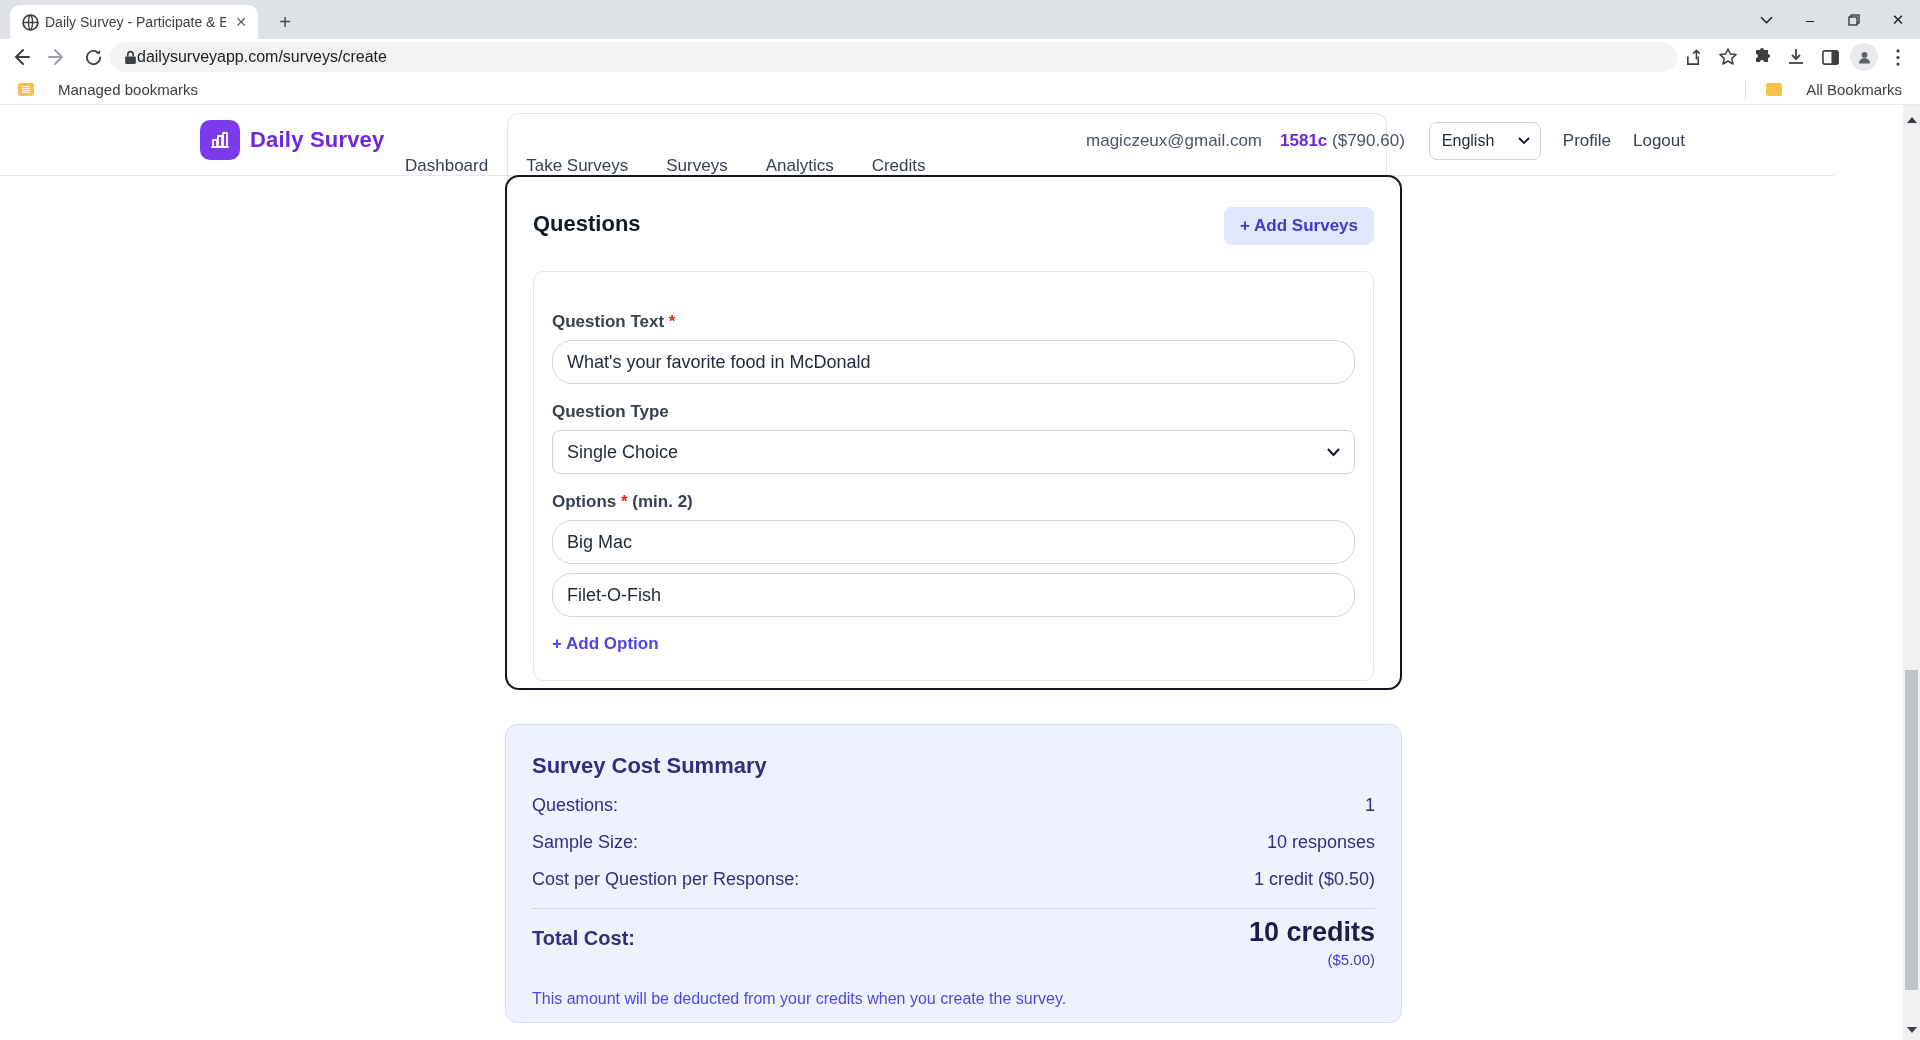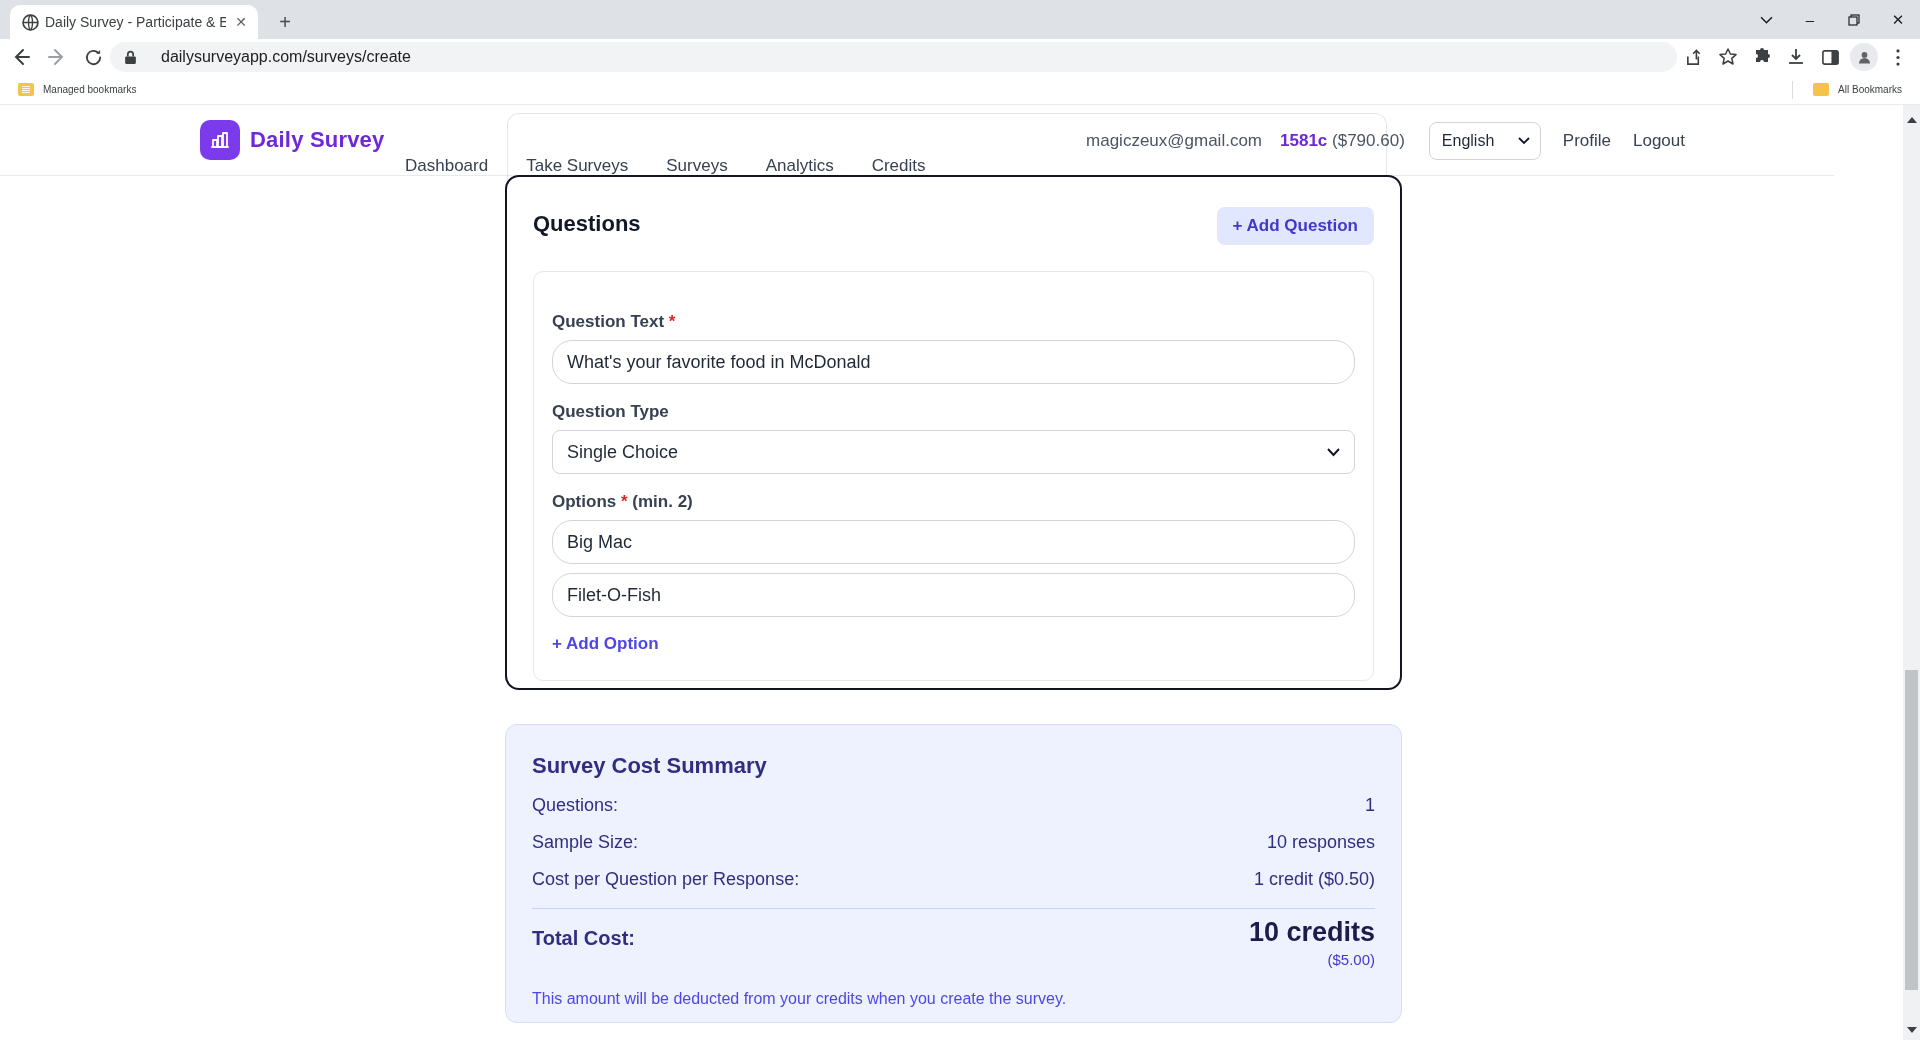--- a/index.html
+++ b/index.html
@@ -19,30 +19,30 @@
   .win-controls { position:absolute; right:0; top:0; height:39px; display:flex; align-items:center; }
   .win-btn { width:44px; height:39px; display:flex; align-items:center; justify-content:center;
              color:#202124; font-size:15px; }
 
   
   .toolbar { position:absolute; left:0; top:39px; width:1920px; height:36px; background:#fff;
              display:flex; align-items:center; }
   .nav-ico { width:30px; height:30px; display:flex; align-items:center; justify-content:center; margin-left:6px; }
   .omnibox { position:absolute; left:110px; top:3px; width:1567px; height:30px; background:#f1f3f4;
              border-radius:15px; display:flex; align-items:center; padding:0 14px; }
-  .url-text { font-size:16px; color:#202124; margin-left:24px; }
+  .url-text { font-size:16px; color:#202124; margin-left:0; }
   .tb-right { position:absolute; right:8px; top:0; height:36px; display:flex; align-items:center; gap:6px; }
   .tb-ico { width:28px; height:28px; display:flex; align-items:center; justify-content:center; }
   .avatar-circle { width:28px; height:28px; border-radius:50%; background:#e8eaed;
                    display:flex; align-items:center; justify-content:center; }
 
   
   .bookmarks { position:absolute; left:0; top:75px; width:1920px; height:30px; background:#fff;
                border-bottom:1px solid #e8eaed; display:flex; align-items:center; }
-  .bm-item { display:flex; align-items:center; gap:9px; font-size:10px; color:#3c4043; padding:0 8px; }
+  .bm-item { display:flex; align-items:center; gap:24px; font-size:15px; color:#3c4043; padding:0 8px; }
   .bm-folder { width:16px; height:13px; background:#f6c24a; border-radius:2px; position:relative; }
   .bm-folder.managed::after { content:""; position:absolute; left:4px; top:3px; width:8px; height:7px;
                background:linear-gradient(#fff 1px, transparent 1px) 0 0/8px 2px; opacity:.9; }
   .bm-right { position:absolute; right:10px; display:flex; align-items:center; }
   .bm-sep { width:1px; height:18px; background:#dadce0; margin-right:12px; }
 
   
   .page { position:absolute; left:0; top:105px; width:1834px; height:935px; background:#fff; overflow:hidden;padding-left:41px; }
 
   .app-header { position:absolute; left:0; top:0; width:1903px; height:71px; background:rgba(255,255,255,.92);
@@ -264,21 +264,21 @@
             </svg>
         </div>
         <span class="hdr-link">Profile</span>
         <span class="hdr-link">Logout</span>
       </div>
     </div>
 
     <div class="q-card">
       <div class="q-head">
         <div class="q-title">Questions</div>
-        <button class="add-q-btn">+ Add Question</button>
+        <button class="add-q-btn">+ Add Surveys</button>
       </div>
       <div class="question-box">
 
         <div class="field-label">
           <span>Question Text</span>
           <span class="req">*</span>
         </div>
         <input class="text-input" type="text" value="What's your favorite food in McDonald" style="">
 
         <div class="field-label">Question Type</div>

